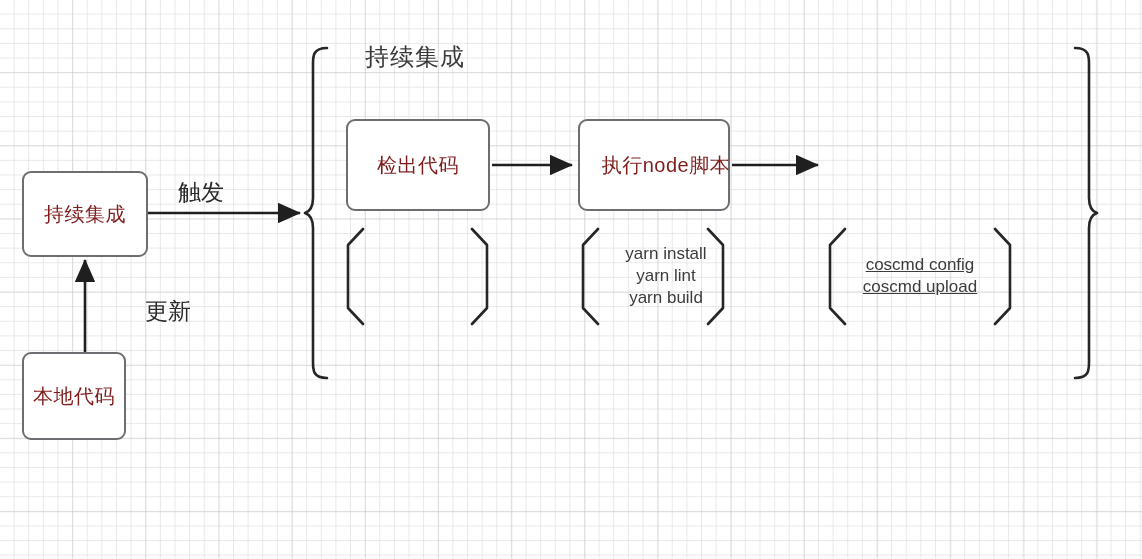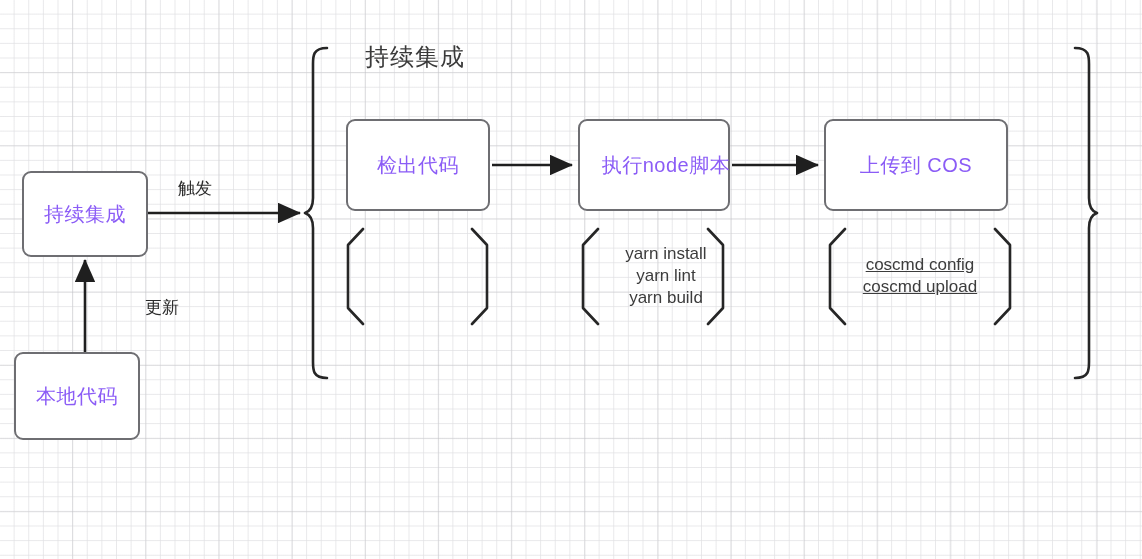--- a/index.html
+++ b/index.html
@@ -35,29 +35,29 @@
   }
   .node {
     position: absolute;
     box-sizing: border-box;
     background: #ffffff;
     border: 2px solid #6e6e72;
     border-radius: 9px;
     display: flex;
     align-items: center;
     justify-content: center;
-    color: #8b5cf6;
+    color: #7f1d1d;
     font-size: 20px;
     letter-spacing: 0.5px;
     white-space: nowrap;
   }
   .edge-label {
     position: absolute;
     color: #2b2b2b;
-    font-size: 17px;
+    font-size: 23px;
     white-space: nowrap;
   }
   .group-title {
     position: absolute;
     color: #3a3a3a;
     font-size: 24px;
     letter-spacing: 1px;
     white-space: nowrap;
   }
   .bracket-text {
@@ -115,27 +115,26 @@
     <path d="M708,229 L723,245 L723,308 L708,324" fill="none" stroke="#262626" stroke-width="2.6" stroke-linecap="round" stroke-linejoin="round"></path>
 
     <path d="M845,229 L830,245 L830,308 L845,324" fill="none" stroke="#262626" stroke-width="2.6" stroke-linecap="round" stroke-linejoin="round"></path>
     <path d="M995,229 L1010,245 L1010,308 L995,324" fill="none" stroke="#262626" stroke-width="2.6" stroke-linecap="round" stroke-linejoin="round"></path>
   </svg>
 
   <div class="group-title" style="left:365px; top:41px;">持续集成</div>
 
   <div class="node" style="left:22px; top:171px; width:126px; height:86px;">持续集成</div>
 
-  <div class="node" style="left:14px; top:352px; width:126px; height:88px;">本地代码</div>
+  <div class="node" style="left:22px; top:352px; width:104px; height:88px;">本地代码</div>
 
   <div class="node" style="left:346px; top:119px; width:144px; height:92px;">检出代码</div>
 
   <div class="node" style="left:578px; top:119px; width:152px; height:92px;padding-left:24px;">执行node脚本</div>
 
-  <div class="node" style="left:824px; top:119px; width:184px; height:92px;">上传到 COS</div>
 
   <div class="edge-label" style="left:178px; top:177px;">触发</div>
 
   <div class="edge-label" style="left:101px; top:296px;padding-left:44px;">更新</div>
 
 
   <div class="bracket-text" style="left:583px; top:243px; width:166px;">yarn install
 yarn lint
 yarn build</div>
 

